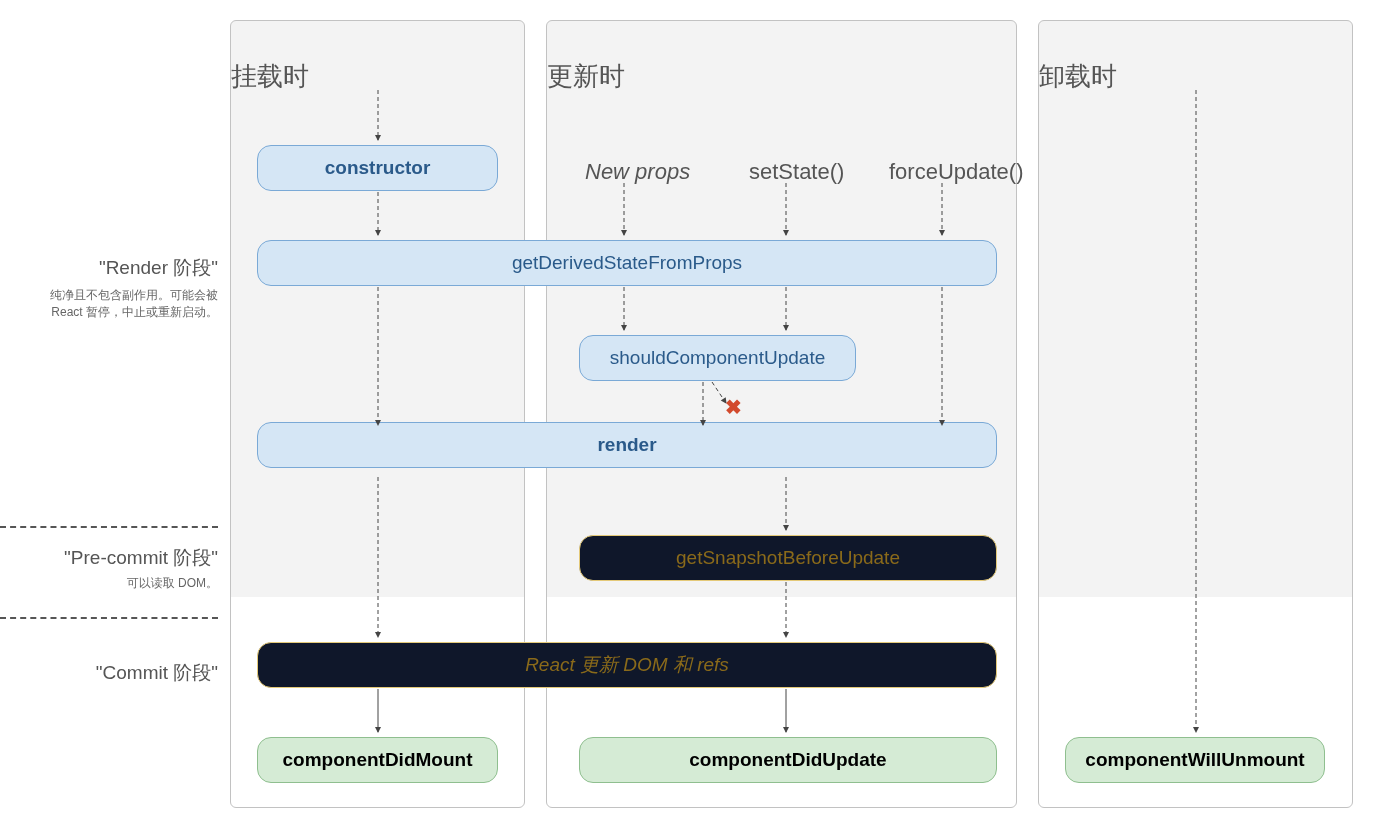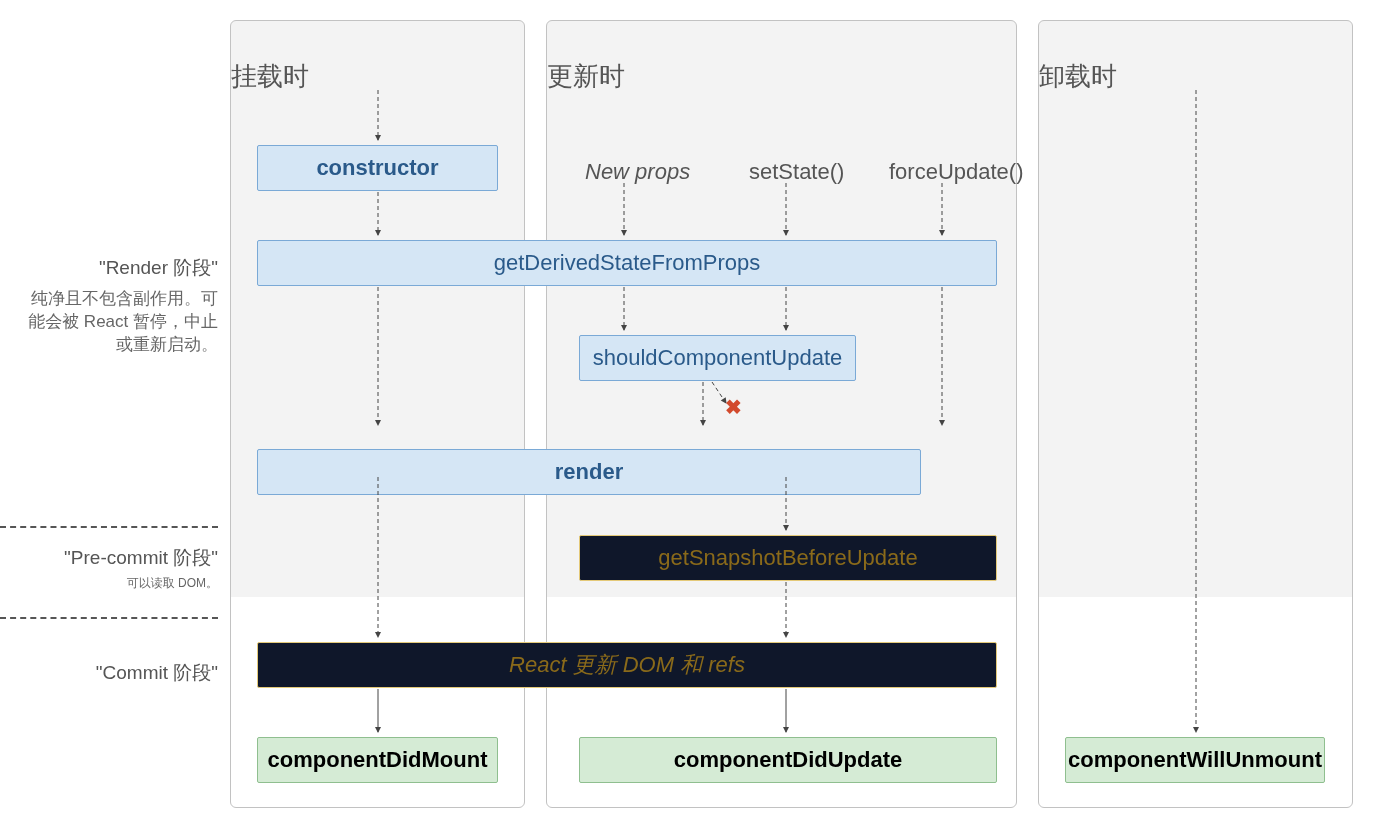--- a/index.html
+++ b/index.html
@@ -1,34 +1,34 @@
 <!DOCTYPE html>
 <html><head>
 <meta charset="utf-8">
 <style>
 html,body{margin:0;padding:0;background:#fff;font-family:"Segoe UI","Microsoft YaHei","PingFang SC",Arial,sans-serif;color:#222}
 .wrap{position:relative;width:1378px;height:821px}
-.box{position:absolute;border:1px solid;border-radius:2px;display:flex;align-items:center;justify-content:center;box-sizing:border-box;font-size:22px}
+.box{position:absolute;border:1px solid;border-radius:14px;display:flex;align-items:center;justify-content:center;box-sizing:border-box;font-size:19px}
 .blue{background:#d5e6f5;border-color:#7aa9d6;color:#2a5a8a}
 .yellow{background:#0f172a;border-color:#e4c978;color:#8a6a1a}
 .green{background:#d5ebd5;border-color:#8fbf8f;color:#000000;font-weight:bold}
 .column{position:absolute;border:1px solid #c2c2c2;border-radius:6px;box-sizing:border-box}
 .col-title{position:absolute;width:100%;text-align:left;font-size:26px;color:#555;top:38px;font-weight:normal}
 .bold{font-weight:bold}
 .trigger{position:absolute;font-size:22px;color:#555}
 svg{position:absolute;overflow:visible}
 .abs-text{position:absolute;color:#555}
 </style>
 </head>
 <body>
 <div class="wrap">
 
 <div class="abs-text" style="left:0;top:255px;width:218px;text-align:right">
   <div style="font-size:19px">"Render 阶段"</div>
-  <div style="font-size:17px;margin-top:6px;color:#666;text-align:right;padding-left:18px">纯净且不包含副作用。可能会被 React 暂停，中止或重新启动。</div>
+  <div style="font-size:12px;margin-top:6px;color:#666;text-align:right;padding-left:18px">纯净且不包含副作用。可能会被 React 暂停，中止或重新启动。</div>
 </div>
 <div style="position:absolute;left:0;top:526px;width:218px;border-top:2px dashed #555"></div>
 <div class="abs-text" style="left:0;top:545px;width:218px;text-align:right">
   <div style="font-size:19px">"Pre-commit 阶段"</div>
   <div style="font-size:12px;margin-top:4px;color:#666">可以读取 DOM。</div>
 </div>
 <div style="position:absolute;left:0;top:617px;width:218px;border-top:2px dashed #555"></div>
 <div class="abs-text" style="left:0;top:660px;width:218px;text-align:right">
   <div style="font-size:19px">"Commit 阶段"</div>
 </div>
@@ -43,21 +43,21 @@
   <div class="col-title">卸载时</div>
 </div>
 
 <div class="trigger" style="left:585px;top:159px;font-style:italic">New props</div>
 <div class="trigger" style="left:749px;top:159px">setState()</div>
 <div class="trigger" style="left:889px;top:159px">forceUpdate()</div>
 
 <div class="box blue bold" style="left:257px;top:145px;width:241px;height:46px">constructor</div>
 <div class="box blue" style="left:257px;top:240px;width:740px;height:46px;font-weight:normal">getDerivedStateFromProps</div>
 <div class="box blue" style="left:579px;top:335px;width:277px;height:46px">shouldComponentUpdate</div>
-<div class="box blue bold" style="left:257px;top:449px;width:664px;height:46px">render</div>
+<div class="box blue bold" style="left:257px;top:422px;width:740px;height:46px">render</div>
 <div class="box yellow" style="left:579px;top:535px;width:418px;height:46px">getSnapshotBeforeUpdate</div>
 <div class="box yellow" style="left:257px;top:642px;width:740px;height:46px;font-style:italic">React 更新 DOM 和 refs</div>
 <div class="box green" style="left:257px;top:737px;width:241px;height:46px">componentDidMount</div>
 <div class="box green" style="left:579px;top:737px;width:418px;height:46px">componentDidUpdate</div>
 <div class="box green" style="left:1065px;top:737px;width:260px;height:46px">componentWillUnmount</div>
 
 <svg width="1378" height="821">
 <defs>
   <marker id="ah" markerWidth="8" markerHeight="8" refX="6" refY="4" orient="auto">
           <path d="M1,1 L7,4 L1,7 Z" fill="#444"></path>

